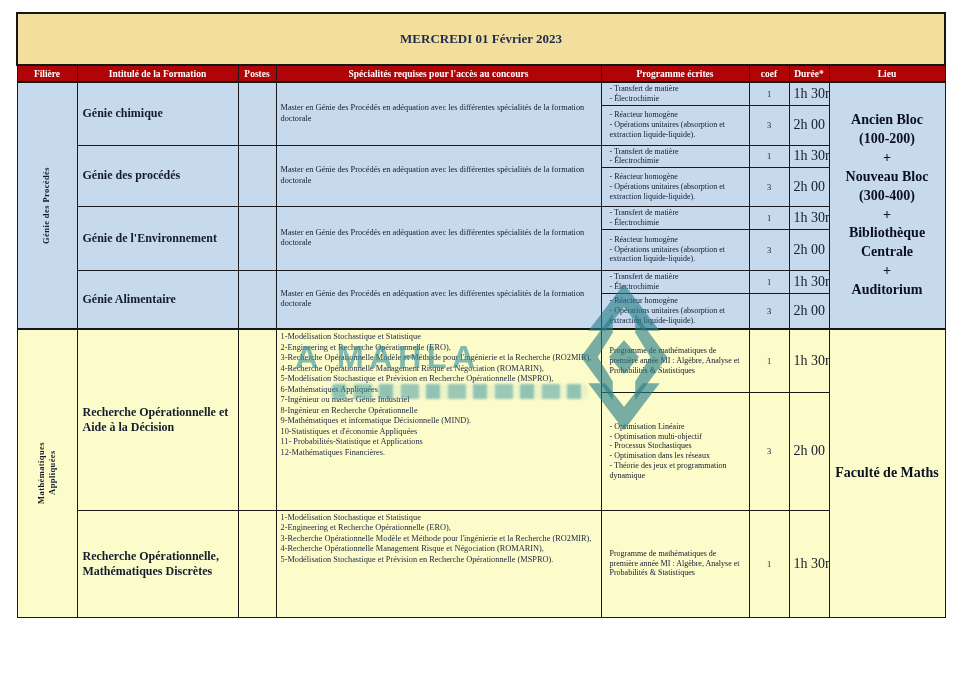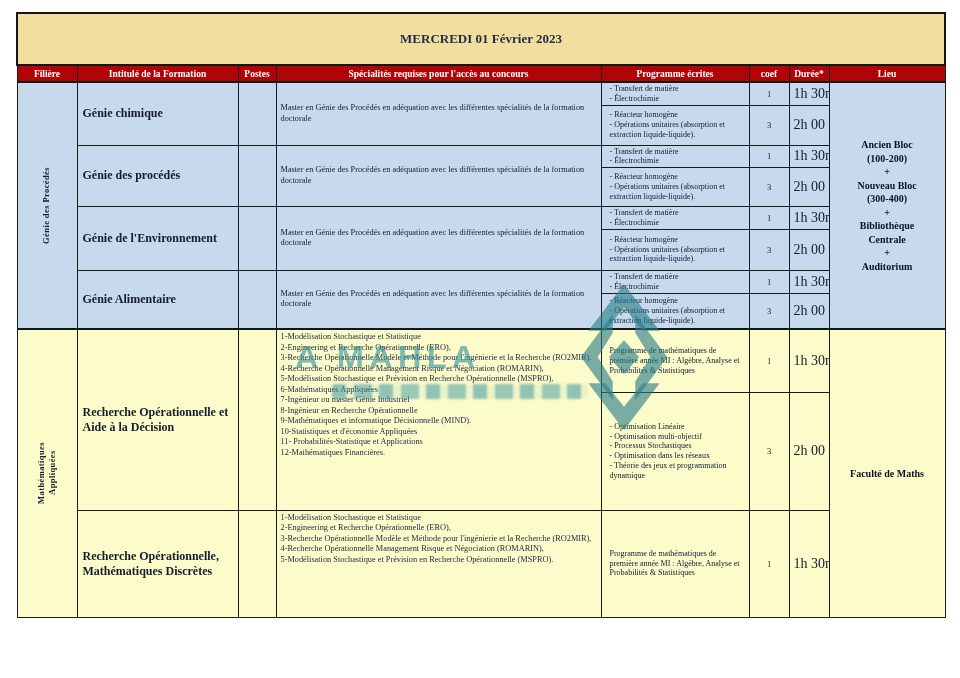--- a/index.html
+++ b/index.html
@@ -28,21 +28,21 @@
     white-space:pre-line;
   }
   .formation{font-weight:bold;font-size:12px;line-height:1.25;padding-left:5px;}
   .postes{font-weight:bold;font-size:8.5px;text-align:center;padding-left:48px;}
   .spec{font-size:8.3px;line-height:1.27;white-space:pre-line;vertical-align:middle;}
   .spec.listy{vertical-align:top;padding-top:2px;color:#1c2640;}
   .epr{font-size:8px;line-height:1.22;white-space:pre-line;padding-left:8px;color:#121a30;}
   .coef{font-size:8.5px;text-align:center;}
   .duree{font-size:14px;text-align:center;white-space:nowrap;}
   .lieu{
-    font-weight:bold;font-size:10px;text-align:center;line-height:1.35;
+    font-weight:bold;font-size:14px;text-align:center;line-height:1.35;
     white-space:pre-line;color:#0b1020;
   }
   .sep td{border-top:2px solid #161616;}
   
   .wm{position:absolute;pointer-events:none;z-index:6;}
   .wm-text{
     left:295px;top:340px;font-family:"Liberation Sans", sans-serif;
     font-weight:bold;font-size:31px;letter-spacing:5px;
     color:rgba(55,145,158,0.62);transform:scaleX(1.05);transform-origin:left;
     white-space:nowrap;

